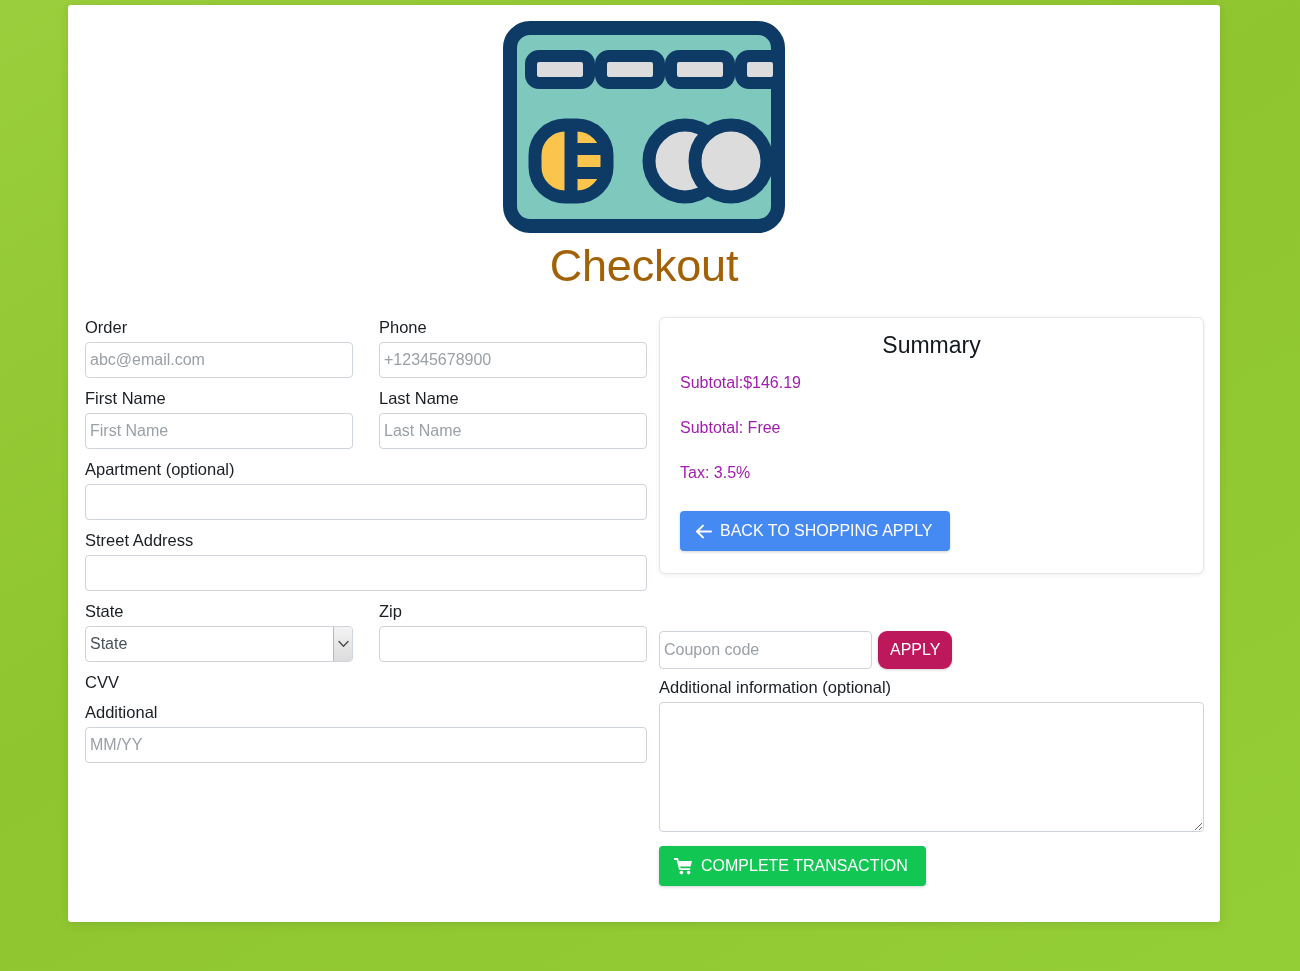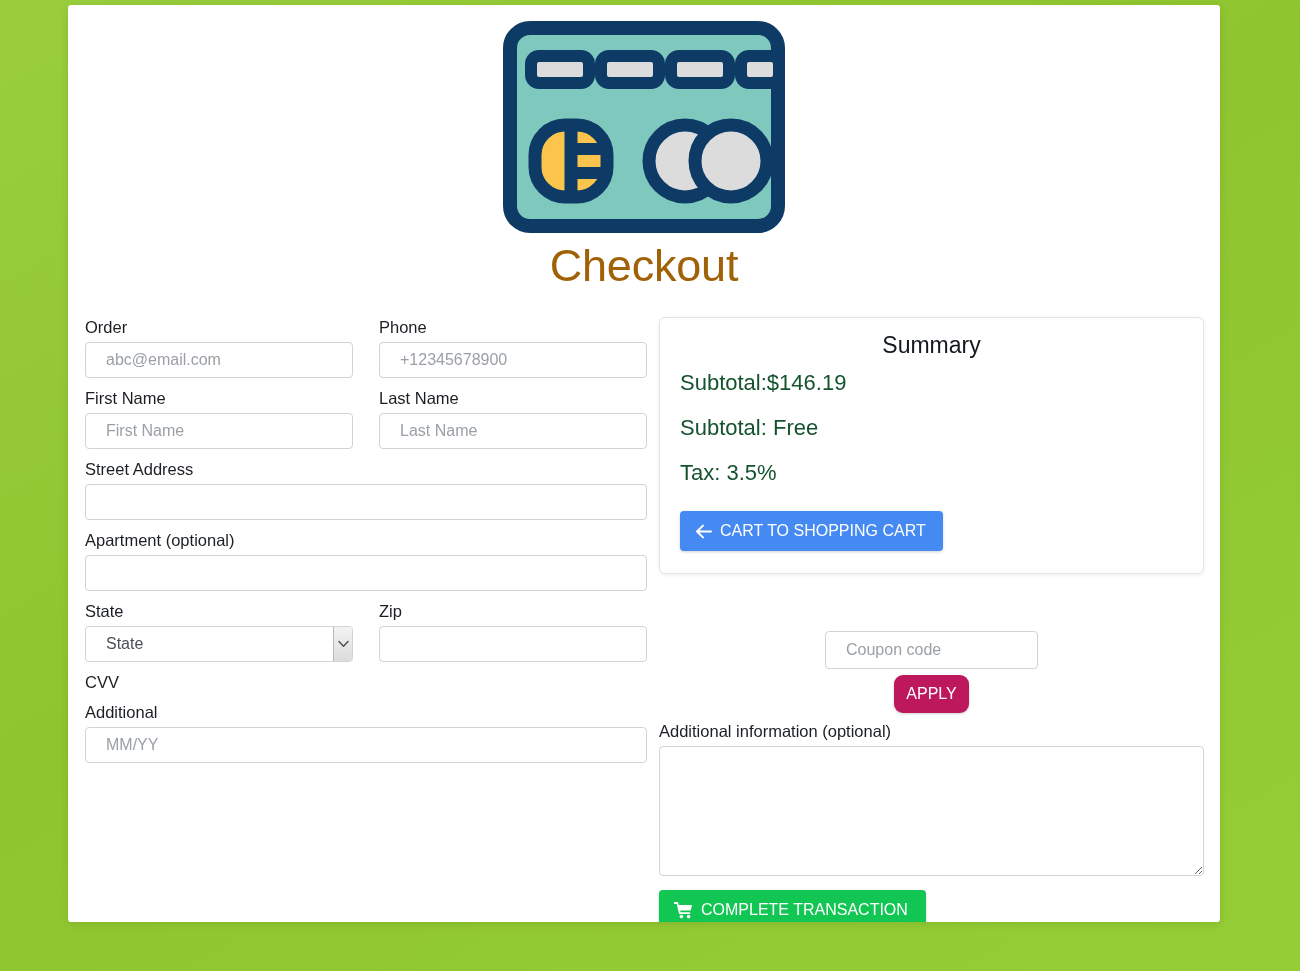--- a/index.html
+++ b/index.html
@@ -62,21 +62,21 @@
     margin: 0 0 5px 0;
   }
   .row { display: flex; gap: 26px; }
   .row > .field { flex: 1 1 0; min-width: 0; }
   .field { margin-bottom: 10px; }
 
   .input {
     display: block;
     width: 100%;
     height: 36px;
-    padding: 6px 20px;
+    padding: 6px 4px;
     font-size: 16px;
     font-family: "Liberation Sans", sans-serif;
     color: #495057;
     background: #ffffff;
     border: 1px solid #ced4da;
     border-radius: 4px;
     outline: none;
   }
   .input::placeholder { color: #9aa0a6; opacity: 1; }
 
@@ -109,22 +109,22 @@
   }
   .summary-title {
     text-align: center;
     font-size: 23px;
     font-weight: 400;
     color: #14191f;
     margin: 2px 0 14px 0;
     line-height: 1.2;
   }
   .summary-line {
-    font-size: 22px;
-    color: #14532d;
+    font-size: 16px;
+    color: #a21caf;
     margin: 0 0 25px 0;
     line-height: 20px;
   }
 
   .btn {
     display: inline-flex;
     align-items: center;
     gap: 8px;
     border: none;
     border-radius: 4px;
@@ -152,21 +152,20 @@
     margin-top: 14px;
   }
   .btn svg { display: block; flex: 0 0 auto; }
 
   
   .coupon-row {
     display: flex;
     align-items: center;
     gap: 6px;
     margin-top: 57px;
-    flex-direction: column;
   }
   .coupon-input {
     width: 213px;
     height: 38px;
   }
 
   .textarea {
     display: block;
     width: 100%;
     height: 130px;
@@ -230,26 +229,26 @@
           <label class="field-label">First Name</label>
           <input class="input" type="text" placeholder="First Name" style="">
         </div>
         <div class="field">
           <label class="field-label">Last Name</label>
           <input class="input" type="text" placeholder="Last Name" style="">
         </div>
       </div>
 
       <div class="field">
+        <label class="field-label">Apartment (optional)</label>
+        <input class="input" type="text" placeholder="" style="">
+      </div>
+
+      <div class="field">
         <label class="field-label">Street Address</label>
-        <input class="input" type="text" placeholder="" style="">
-      </div>
-
-      <div class="field">
-        <label class="field-label">Apartment (optional)</label>
         <input class="input" type="text" placeholder="" style="">
       </div>
 
       <div class="row">
         <div class="field">
           <label class="field-label">State</label>
           <div class="select-wrap">
             <select class="input">
               <option>State</option>
             </select>
@@ -282,21 +281,21 @@
 
       <div class="summary-card">
         <h2 class="summary-title">Summary</h2>
         <p class="summary-line">Subtotal:$146.19</p>
         <p class="summary-line">Subtotal: Free</p>
         <p class="summary-line">Tax: 3.5%</p>
         <button class="btn btn-back">
           <svg width="17" height="15" viewBox="0 0 17 15">
             <path d="M16 7.5 H3.2 M8 1.6 L2 7.5 L8 13.4" fill="none" stroke="#ffffff" stroke-width="2" stroke-linecap="round" stroke-linejoin="round"></path>
           </svg>
-          <span>CART TO SHOPPING CART</span>
+          <span>BACK TO SHOPPING APPLY</span>
         </button>
       </div>
 
       <div class="coupon-row">
         <input class="input coupon-input" type="text" placeholder="Coupon code" style="">
         <button class="btn btn-apply">
           <span>APPLY</span>
         </button>
       </div>
 

